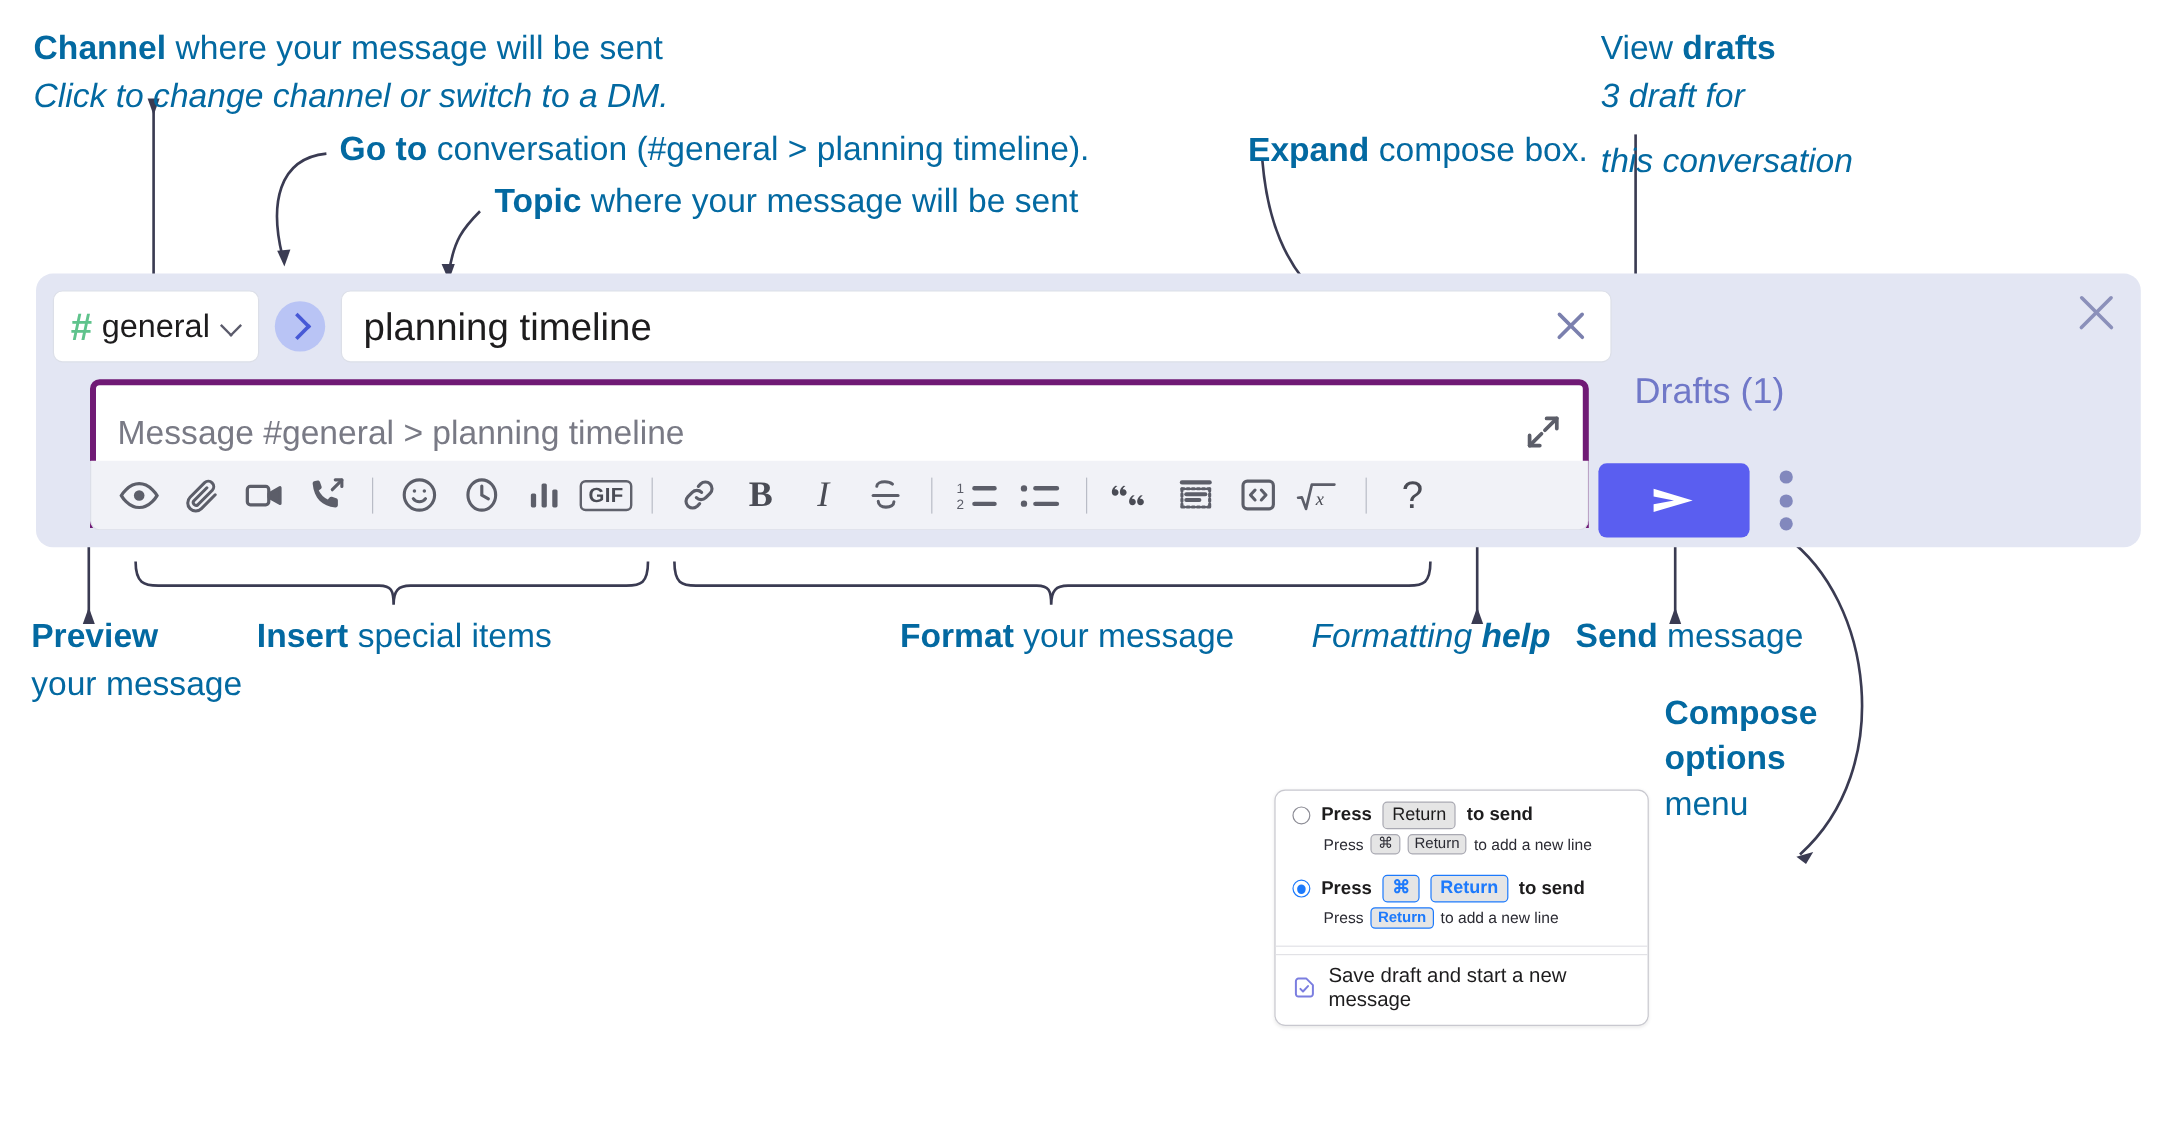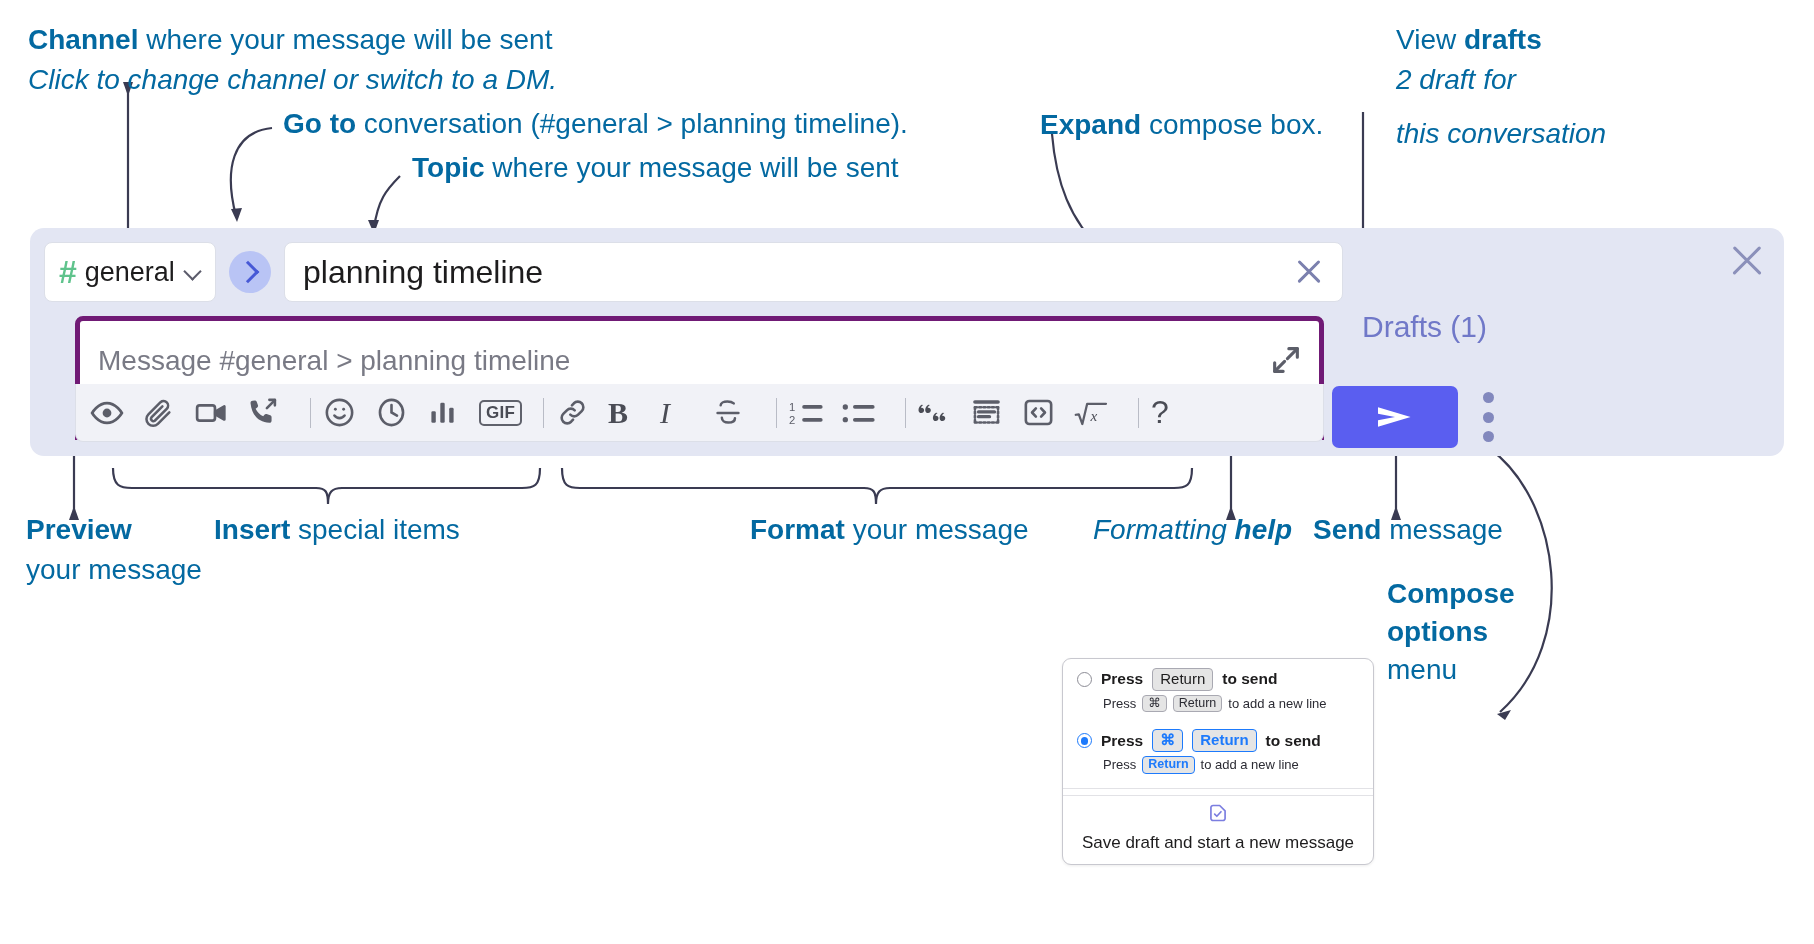--- a/index.html
+++ b/index.html
@@ -69,21 +69,21 @@
   }
   .msg-placeholder{ position:absolute; left:18px; top:24px; font-size:28px; color:#797a85; }
   .expand-ic{ position:absolute; right:16px; top:22px; width:34px; height:34px; cursor:pointer; }
   
   .tool-strip{
     position:absolute; left:45px; top:156px; width:1249px; height:58px;
     background:#f1f2f7; border:1px solid #dcdfe8; border-top:none; border-radius:0 0 8px 8px;
     display:flex; align-items:center; padding:0 14px; gap:0;
   }
   .tbtn{
-    width:52px; height:46px; display:flex; align-items:center; 
+    width:52px; height:46px; display:flex; align-items:center; justify-content:center;
     cursor:pointer; color:#60626c;
   }
   .tsep{ width:1px; height:30px; background:#b9bcc6; margin:0 12px; }
 
   .gifbox{
     border:2.4px solid #60626c; border-radius:5px; padding:1px 5px;
     font-size:17px; font-weight:bold; letter-spacing:.3px; color:#4a4c55;
     font-family:"Liberation Sans", sans-serif;
   }
   .boldglyph{ font-size:30px; font-weight:bold; color:#4a4c55; font-family:"Liberation Serif", serif;}
@@ -193,23 +193,23 @@
   </div>
 
   <div class="anno a-lg" style="left:412px; top:150px;">
     <b>Topic</b><span> where your message will be sent</span>
   </div>
 
   <div class="anno a-lg" style="left:1040px; top:107px;">
     <b>Expand</b><span> compose box.</span>
   </div>
 
-  <div class="anno a-lg" style="left:1396px; top:22px;">
+  <div class="anno a-lg" style="left:1334px; top:22px;">
     <div><span>View </span><b>drafts</b></div>
-    <div style="margin-top:4px;"><i>2 draft for</i></div>
+    <div style="margin-top:4px;"><i>3 draft for</i></div>
     <div style="margin-top:18px;"><i>this conversation</i></div>
   </div>
 
   <div class="anno a-lg" style="left:26px; top:512px;">
     <div><b>Preview</b></div>
     <div style="margin-top:4px;"><span>your message</span></div>
   </div>
 
   <div class="anno a-lg" style="left:214px; top:512px;">
     <b>Insert</b><span> special items</span>
@@ -436,21 +436,21 @@
       <span class="key sm blue">Return</span>
       <span>to add a new line</span>
     </div>
 
     <div class="divider"></div>
 
 
 
     <div class="divider"></div>
 
-    <div class="mitem" style="padding-bottom:11px;flex-direction:column;">
+    <div class="mitem" style="padding-bottom:11px;">
       <span class="mi-ic">
         <svg width="20" height="20" viewBox="0 0 24 24" fill="none" stroke="#7b7ee0" stroke-width="2" stroke-linecap="round" stroke-linejoin="round">
           <path d="M14 3H6a2.5 2.5 0 0 0-2.5 2.5v13A2.5 2.5 0 0 0 6 21h12a2.5 2.5 0 0 0 2.5-2.5V9.5z"></path>
           <path d="M8 13.3l2.6 2.6 5-5.4"></path>
         </svg>
       </span>
       <span>Save draft and start a new message</span>
     </div>
   </div>
 

